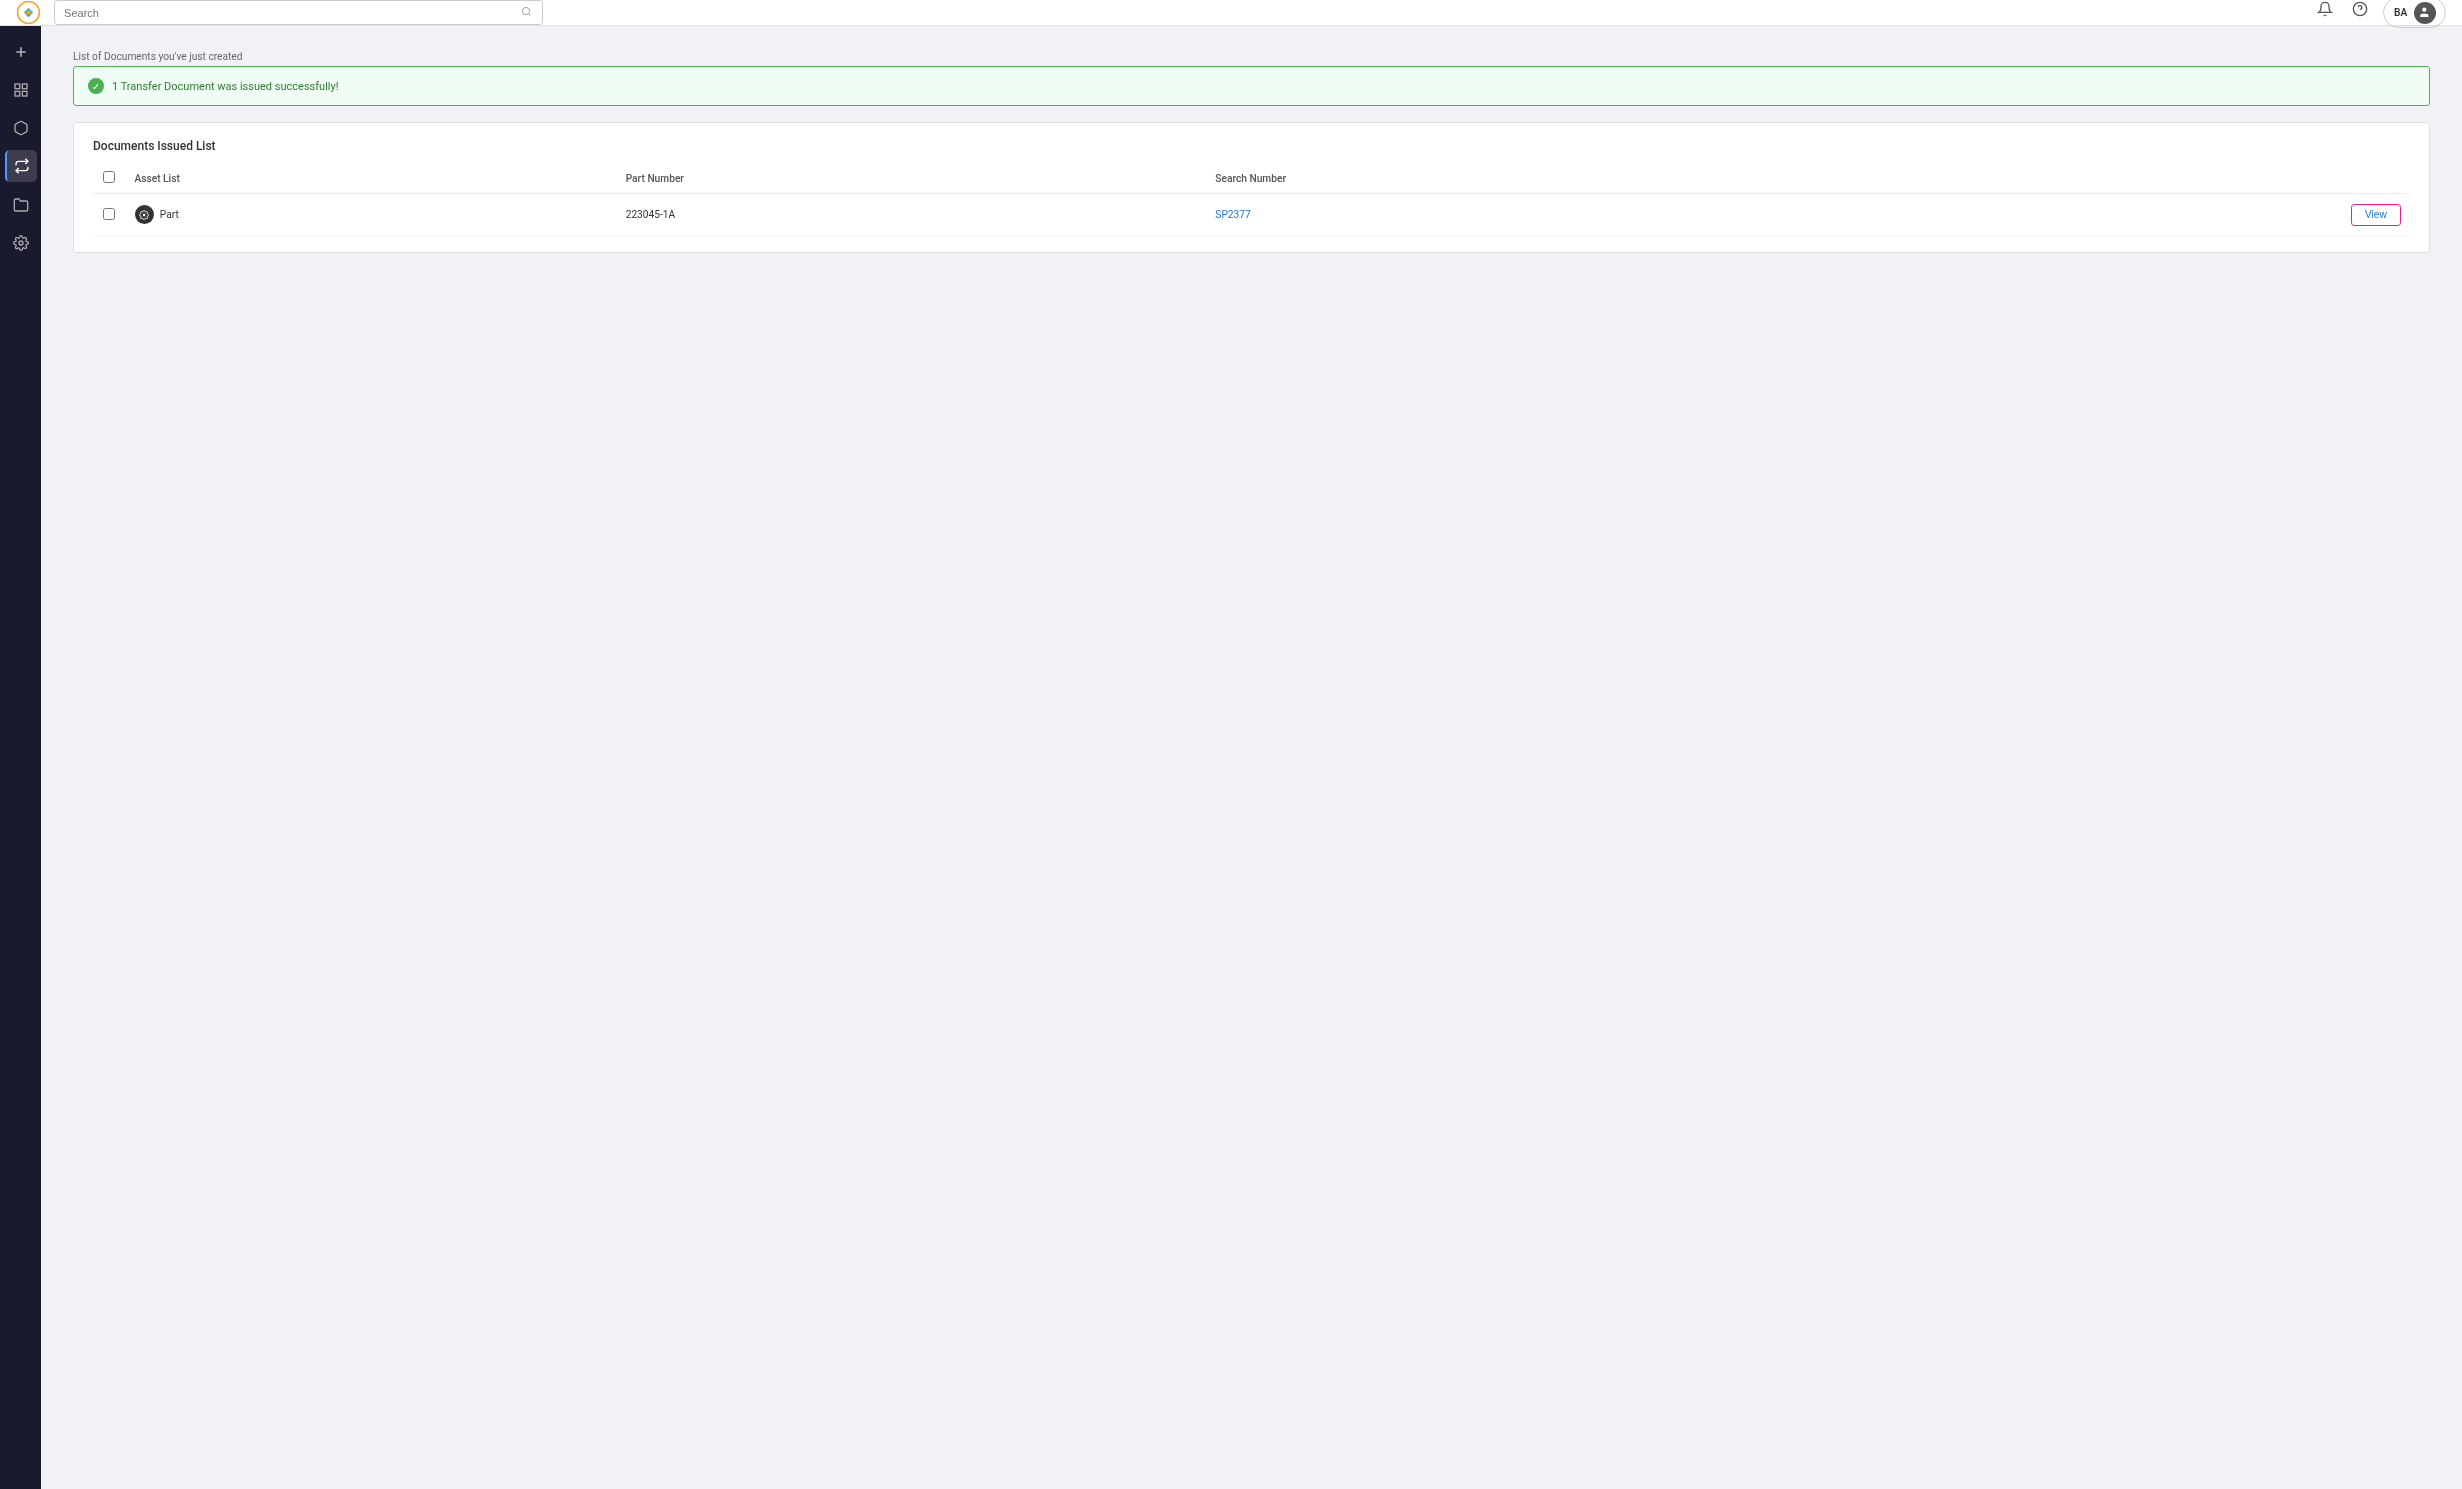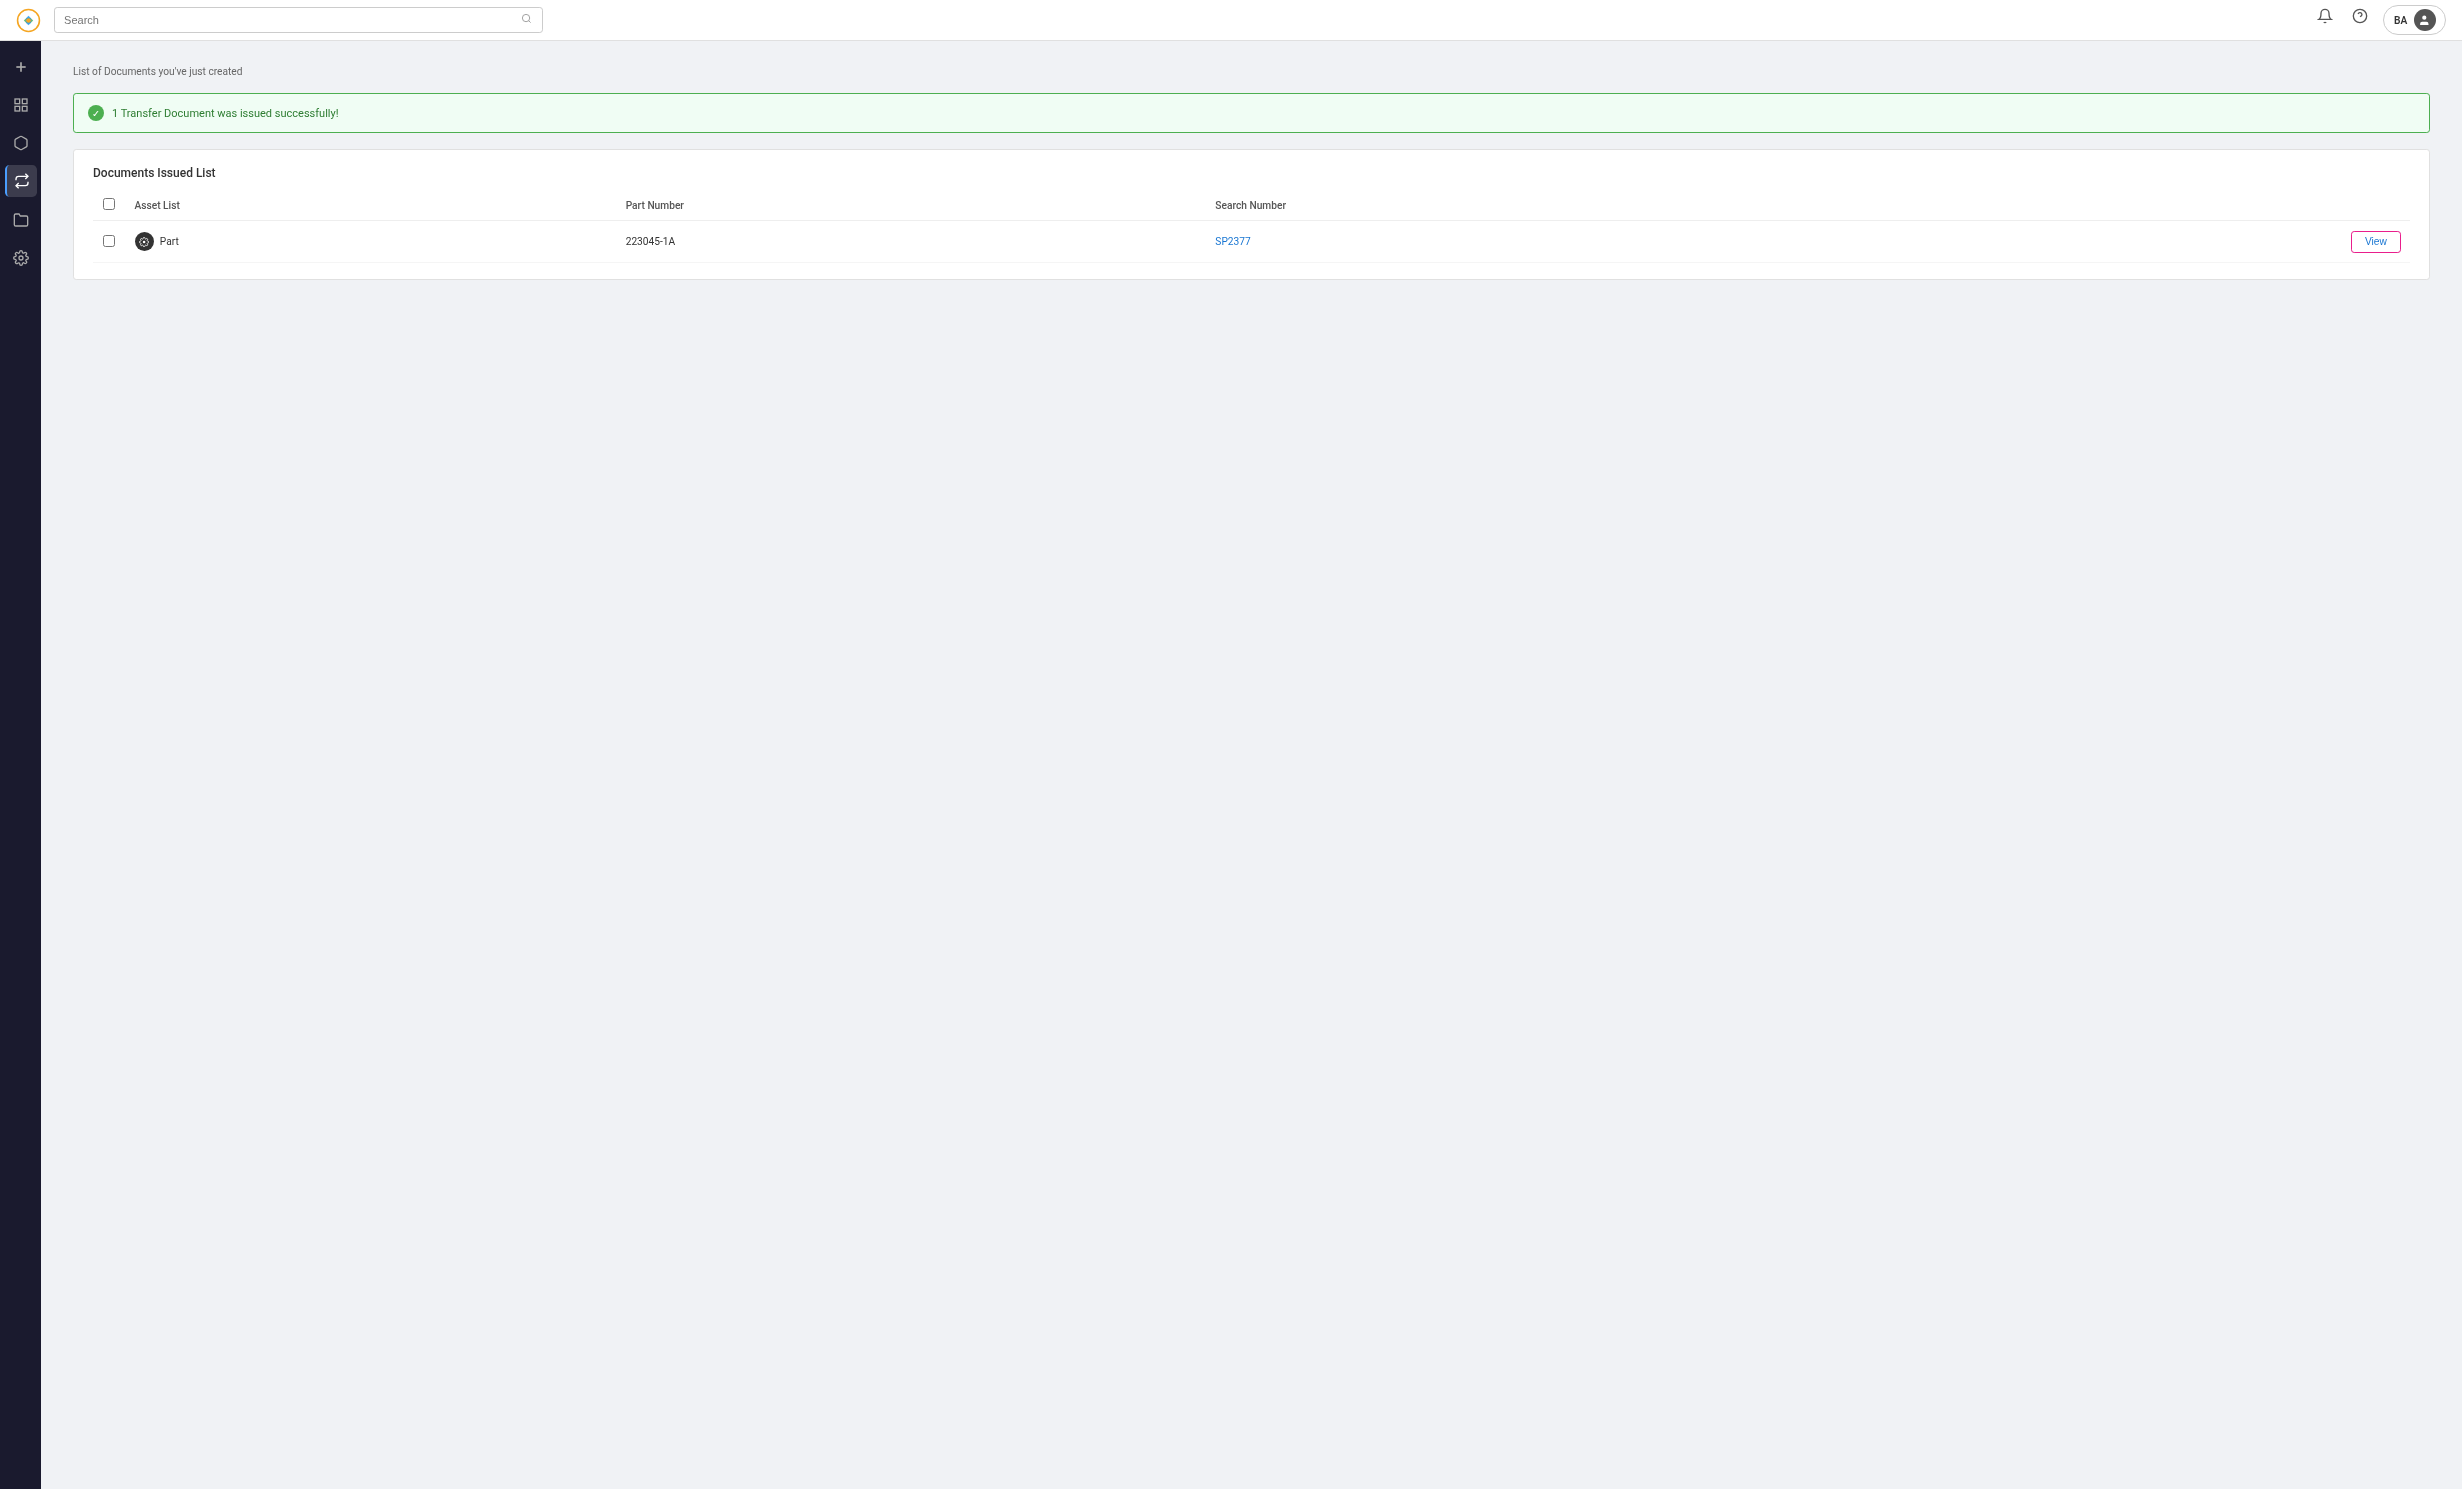--- a/index.html
+++ b/index.html
@@ -1,21 +1,21 @@
 <!DOCTYPE html>
 <html style="font-size:12.6px"><head>
   <meta charset="utf-8">
   <style>
     * { box-sizing: border-box; margin: 0; padding: 0; }
     body { font-family: -apple-system, BlinkMacSystemFont, 'Segoe UI', Roboto, sans-serif; background: #f0f2f5; display: flex; flex-direction: column; height: 100vh; overflow: hidden; }
 
     
     .topnav {
       display: flex; align-items: center; background: #fff; border-bottom: 0.8px solid #e0e0e0;
-      padding: 0 16px; height: 41px; flex-shrink: 0; gap: 12.6px;
+      padding: 0 16px; height: 26px; flex-shrink: 0; gap: 12.6px;
     }
     .topnav-logo {
       width: 25px; height: 25px; flex-shrink: 0;
     }
     .topnav-search {
       display: flex; align-items: center; border: 0.8px solid #ccc; border-radius: 3.2px;
       padding: 4.7px 9.5px; flex: 1; max-width: 489px; background: #fff;
     }
     .topnav-search input {
       border: none; outline: none; font-size: 11px; color: #555; flex: 1; background: transparent;
@@ -49,21 +49,21 @@
     .sidebar-item svg { width: 16px; height: 16px; }
 
     
     .main { flex: 1; overflow-y: auto; padding: 25px 32px; }
 
     
     .breadcrumb { display: flex; align-items: center; gap: 6.3px; margin-bottom: 4.7px; }
     .breadcrumb-link { color: #1976d2; font-size: 17.3px; font-weight: 500; text-decoration: none; cursor: pointer; }
     .breadcrumb-sep { color: #555; font-size: 17.3px; }
     .breadcrumb-current { color: #333; font-size: 17.3px; font-weight: 400; }
-    .page-subtitle { color: #666; font-size: 10.2px; margin-bottom: 16px; }
+    .page-subtitle { color: #666; font-size: 10.2px; margin-bottom: 4px; }
 
     
     .alert-success {
       display: flex; align-items: center; gap: 8px;
       background: #f0fdf4; border: 0.8px solid #4caf50; border-radius: 3.2px;
       padding: 11px 14px; margin-bottom: 16px; color: #2e7d32; font-size: 11px;
     }
     .alert-success .check-icon {
       width: 16px; height: 16px; background: #4caf50; border-radius: 50%;
       display: flex; align-items: center; justify-content: center; color: #fff; font-size: 9.5px; flex-shrink: 0;

